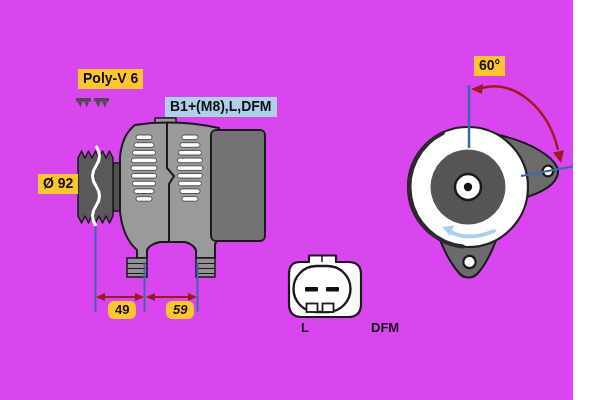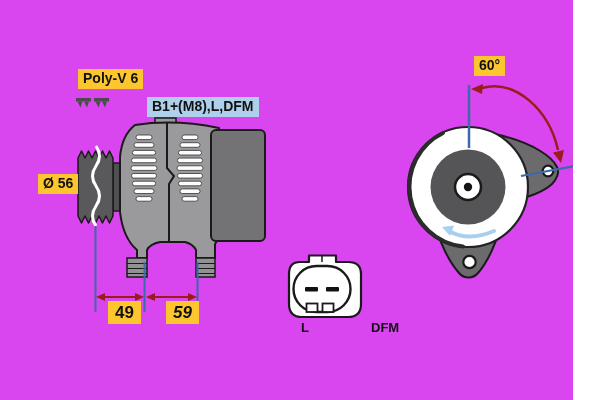--- a/index.html
+++ b/index.html
@@ -1,22 +1,22 @@
 <!DOCTYPE html>
 <html><head>
 <meta charset="utf-8">
 <style>
   html,body{margin:0;padding:0;background:#fff;}
   .stage{position:relative;width:573px;height:400px;background:#d946ef;overflow:hidden;
          font-family:"Liberation Sans",sans-serif;}
   .layer{position:absolute;left:0;top:0;}
   .tag{position:absolute;background:#fdc62e;color:#111;font-weight:bold;font-size:14px;
        line-height:1.25;padding:1px 5px;white-space:nowrap;}
-  .tag.blue{background:#aed0ea;}
-  .tag.small{font-size:17px;padding:1px 7px;}
+  .tag.blue{background:#aed0ea;margin-left:18px;}
+  .tag.small{font-size:13px;padding:1px 7px;border-radius:6px;}
   .pin-label{position:absolute;color:#111;font-weight:600;font-size:13px;white-space:nowrap;}
 </style>
 </head>
 <body>
 
 <div class="stage">
 
   <svg class="layer" width="600" height="400" viewBox="0 0 600 400">
 
     <g>
@@ -143,21 +143,21 @@
       <rect x="326" y="287" width="13" height="4.5" rx="1" fill="#111"></rect>
       <rect x="306.5" y="303.5" width="11" height="8.5" fill="#ffffff" stroke="#1a1a1a" stroke-width="1.8"></rect>
       <rect x="322.5" y="303.5" width="11" height="8.5" fill="#ffffff" stroke="#1a1a1a" stroke-width="1.8"></rect>
     </g>
   </svg>
 
   <div class="tag" style="left:78px;top:69px;">Poly-V 6</div>
 
   <div class="tag blue" style="left:147px;top:97px;">B1+(M8),L,DFM</div>
 
-  <div class="tag" style="left:38px;top:174px;">Ø 56</div>
+  <div class="tag" style="left:38px;top:174px;">Ø 92</div>
 
   <div class="tag small" style="left:108px;top:301px;">49</div>
 
   <div class="tag small" style="left:166px;top:301px;font-style:italic;">59</div>
 
   <div class="tag" style="left:474px;top:56px;">60°</div>
 
 
 
   <div class="pin-label" style="left:301px;top:320px;">L</div>

